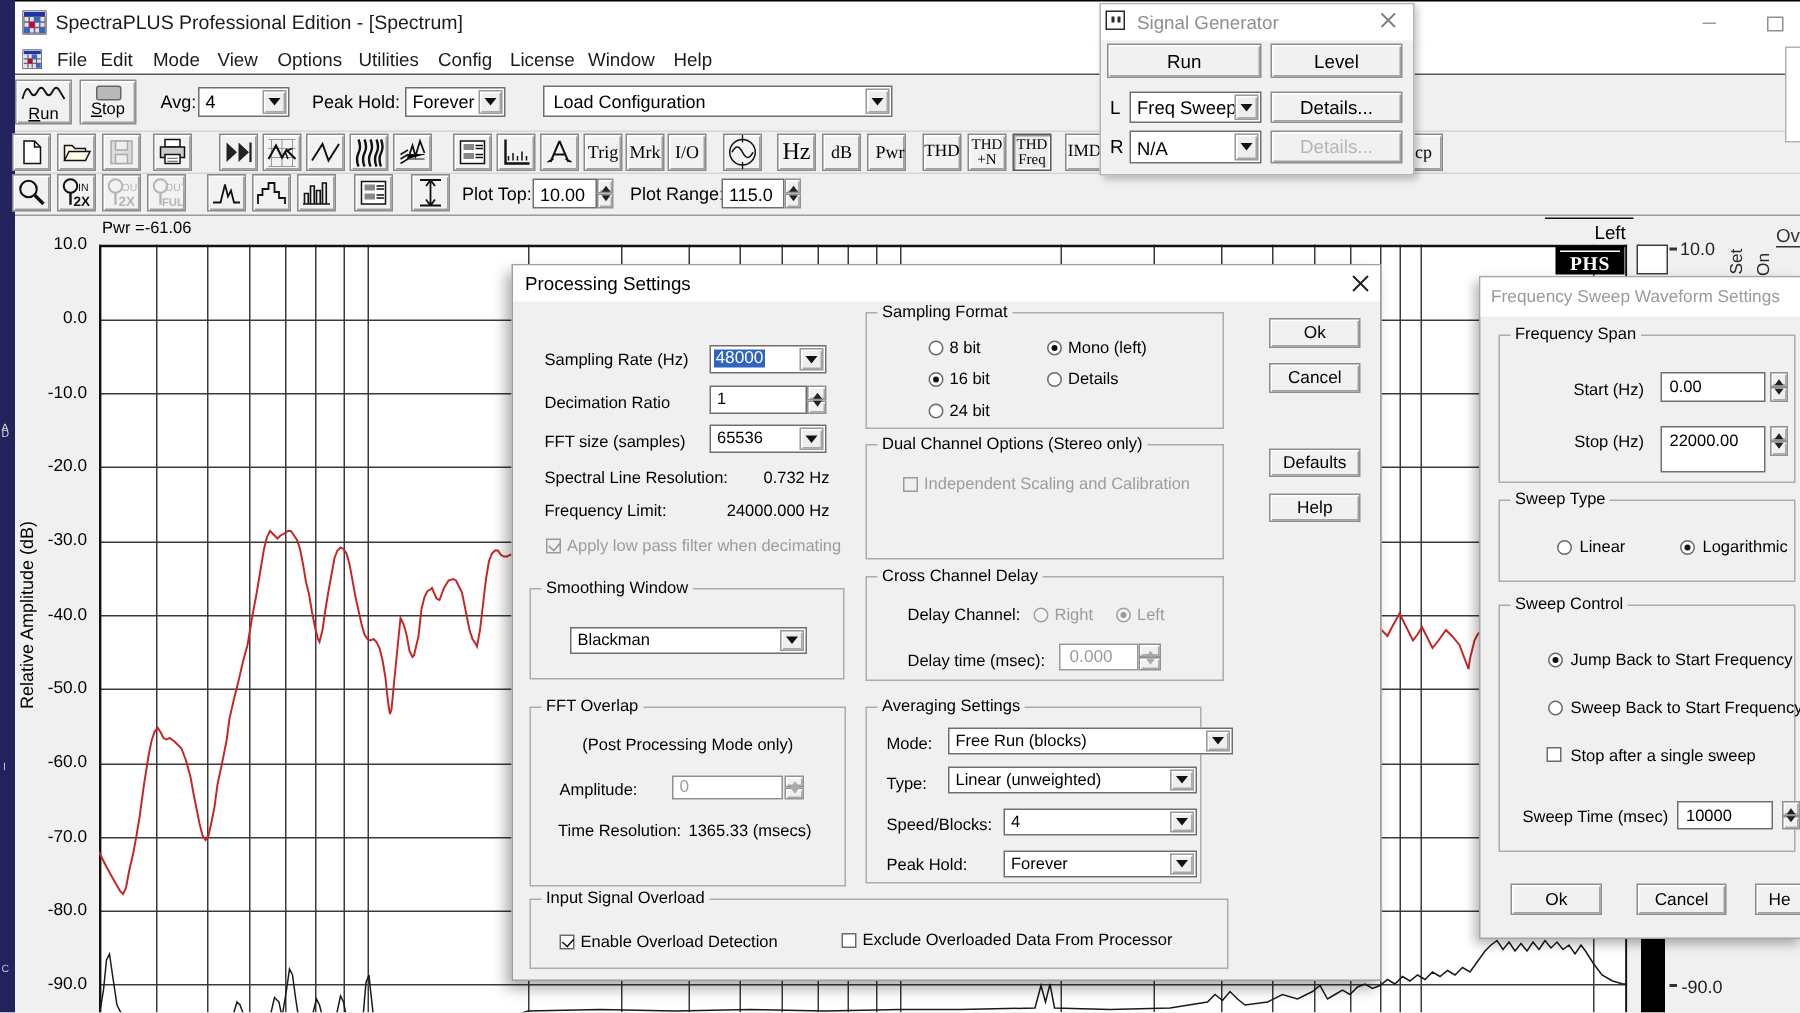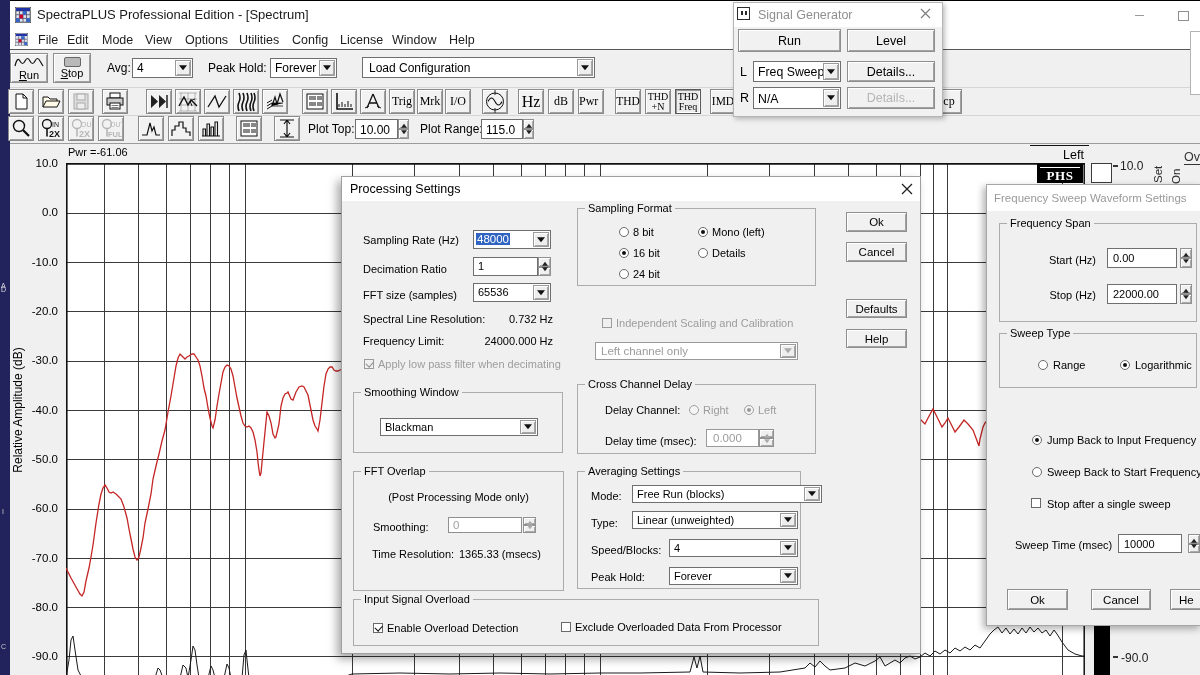--- a/index.html
+++ b/index.html
@@ -166,21 +166,21 @@
 <div class="tb serif" style="left:389px;top:89px;font-size:12px;text-align:center;line-height:23px;">Trig</div>
 <div class="tb serif" style="left:417px;top:89px;font-size:12px;text-align:center;line-height:23px;">Mrk</div>
 <div class="tb serif" style="left:445px;top:89px;font-size:12px;text-align:center;line-height:23px;">I/O</div>
 <div class="tb" style="left:482px;top:89px;"><svg width="24" height="23" viewBox="0 0 24 23">
         <circle cx="12" cy="11.5" r="8.5" fill="none" stroke="#111"></circle>
         <path d="M5 11.5 q3.5 -7 7 0 t7 0" fill="none" stroke="#111" stroke-width="1.1"></path>
         <path d="M12 0 v5 M12 18 v5" stroke="#111" stroke-width=".9"></path>
       </svg></div>
 <div class="tb serif" style="left:518px;top:89px;font-size:16px;text-align:center;line-height:23px;">Hz</div>
 <div class="tb serif" style="left:548px;top:89px;font-size:12px;text-align:center;line-height:23px;">dB</div>
-<div class="tb serif" style="left:578px;top:89px;font-size:12px;text-align:left;line-height:23px;">Pwr</div>
+<div class="tb serif" style="left:578px;top:89px;font-size:12px;text-align:right;line-height:23px;">Pwr</div>
 <div class="tb serif" style="left:615px;top:89px;font-size:11.5px;text-align:center;line-height:23px;">THD</div>
 <div class="tb serif" style="left:645px;top:89px;font-size:10px;text-align:center;line-height:10px;">
       <div style="margin-top:2px;">THD<br>+N</div>
     </div>
 <div class="tb serif" style="left:675px;top:89px;font-size:10px;text-align:center;line-height:10px;border:1px solid #5a5a5a;box-shadow:inset 1px 1px 0 #9a9a9a,inset -1px -1px 0 #fff;background:#ececec;">
       <div style="margin-top:2px;">THD<br>Freq</div>
     </div>
 <div class="tb serif" style="left:710px;top:89px;font-size:11.5px;text-align:center;line-height:23px;">IMD</div>
 <div class="tb serif" style="left:936px;top:89px;font-size:12px;text-align:center;line-height:23px;">cp</div>
 
@@ -295,36 +295,39 @@
       </div>
  <div class="lb" style="left:40px;top:69px;width:69px;text-align:right;">Start (Hz)</div>
  <div class="sk" style="left:120px;top:63px;width:70px;height:20px;">
         <span style="position:absolute;left:5px;top:3px;font-size:11px;">0.00</span>
       </div>
  <div class="spin" style="left:193px;top:63px;width:12px;height:20px;">
         <i></i>
         <i class="dn"></i>
       </div>
  <div class="lb" style="left:40px;top:104px;width:69px;text-align:right;">Stop (Hz)</div>
- <div class="sk" style="left:120px;top:99px;width:70px;height:20px;">
+ <div class="sk" style="left:120px;top:99px;width:70px;height:31px;">
         <span style="position:absolute;left:5px;top:3px;font-size:11px;">22000.00</span>
       </div>
  <div class="spin" style="left:193px;top:99px;width:12px;height:20px;">
         <i></i>
         <i class="dn"></i>
       </div>
  <div class="grp" style="left:12px;top:148px;width:198px;height:55px;">
         <b>Sweep Type</b>
       </div>
  <div class="rd" style="left:51px;top:175px;"></div>
-      <div class="lb" style="left:66px;top:174px;">Range</div>
+      <div class="lb" style="left:66px;top:174px;">Linear</div>
  <div class="rd on" style="left:133px;top:175px;"></div>
       <div class="lb" style="left:148px;top:174px;">Logarithmic</div>
+ <div class="grp" style="left:12px;top:218px;width:198px;height:165px;">
+        <b>Sweep Control</b>
+      </div>
  <div class="rd on" style="left:45px;top:250px;"></div>
-      <div class="lb" style="left:60px;top:249px;">Jump Back to Input Frequency</div>
+      <div class="lb" style="left:60px;top:249px;">Jump Back to Start Frequency</div>
  <div class="rd" style="left:45px;top:282px;"></div>
       <div class="lb" style="left:60px;top:281px;">Sweep Back to Start Frequency</div>
  <div class="cb" style="left:44px;top:313px;"></div>
       <div class="lb" style="left:60px;top:313px;">Stop after a single sweep</div>
  <div class="lb" style="left:28px;top:354px;">Sweep Time (msec)</div>
  <div class="sk" style="left:131px;top:349px;width:64px;height:19px;">
         <span style="position:absolute;left:5px;top:2.5px;font-size:11px;">10000</span>
       </div>
  <div class="spin" style="left:201px;top:349px;width:12px;height:19px;">
         <i></i>
@@ -397,21 +400,21 @@
       </div>
  <div class="sk" style="left:38px;top:241px;width:158px;height:18px;">
         <span style="position:absolute;left:4px;top:2px;font-size:11px;">Blackman</span>
         <span class="dd"></span>
       </div>
 
  <div class="grp" style="left:11px;top:294px;width:211px;height:120px;">
         <b>FFT Overlap</b>
       </div>
  <div class="lb" style="left:11px;top:314px;width:211px;text-align:center;">(Post Processing Mode only)</div>
- <div class="lb" style="left:31px;top:344px;">Smoothing:</div>
+ <div class="lb" style="left:31px;top:344px;">Amplitude:</div>
  <div class="sk" style="left:106px;top:340px;width:74px;height:16px;border-color:#8f8f8f;">
         <span style="position:absolute;left:4px;top:1px;font-size:11.5px;color:#a0a0a0;">0</span>
       </div>
  <div class="spin gr" style="left:181px;top:340px;width:13px;height:16px;">
         <i></i>
         <i class="dn"></i>
       </div>
  <div class="lb" style="left:30px;top:371px;text-align:right;">Time Resolution:</div>
  <div class="lb" style="left:117px;top:371px;">1365.33 (msecs)</div>
 
@@ -422,26 +425,25 @@
       <div class="lb" style="left:291px;top:49px;">8 bit</div>
  <div class="rd on" style="left:356px;top:50px;"></div>
       <div class="lb" style="left:370px;top:49px;">Mono (left)</div>
  <div class="rd on" style="left:277px;top:71px;"></div>
       <div class="lb" style="left:291px;top:70px;">16 bit</div>
  <div class="rd" style="left:356px;top:71px;"></div>
       <div class="lb" style="left:370px;top:70px;">Details</div>
  <div class="rd" style="left:277px;top:92px;"></div>
       <div class="lb" style="left:291px;top:91px;">24 bit</div>
 
+ <div class="grp" style="left:235px;top:119px;width:239px;height:77px;">
+        <b>Dual Channel Options (Stereo only)</b>
+      </div>
  <div class="cb dis" style="left:260px;top:141px;"></div>
  <div class="lb gr" style="left:274px;top:140px;">Independent Scaling and Calibration</div>
- <div class="sk" style="left:253px;top:165px;width:203px;height:18px;border-color:#9a9a9a;">
-        <span style="position:absolute;left:5px;top:2px;font-size:11.5px;color:#9c9c9c;">Left channel only</span>
-        <span class="dd gr"></span>
-      </div>
 
  <div class="grp" style="left:235px;top:207px;width:239px;height:70px;">
         <b>Cross Channel Delay</b>
       </div>
  <div class="lb" style="left:263px;top:227px;">Delay Channel:</div>
  <div class="rd dis" style="left:347px;top:228px;"></div>
       <div class="lb gr" style="left:361px;top:227px;">Right</div>
  <div class="rd dis on" style="left:402px;top:228px;"></div>
       <div class="lb gr" style="left:416px;top:227px;">Left</div>
  <div class="lb" style="left:263px;top:258px;">Delay time (msec):</div>

